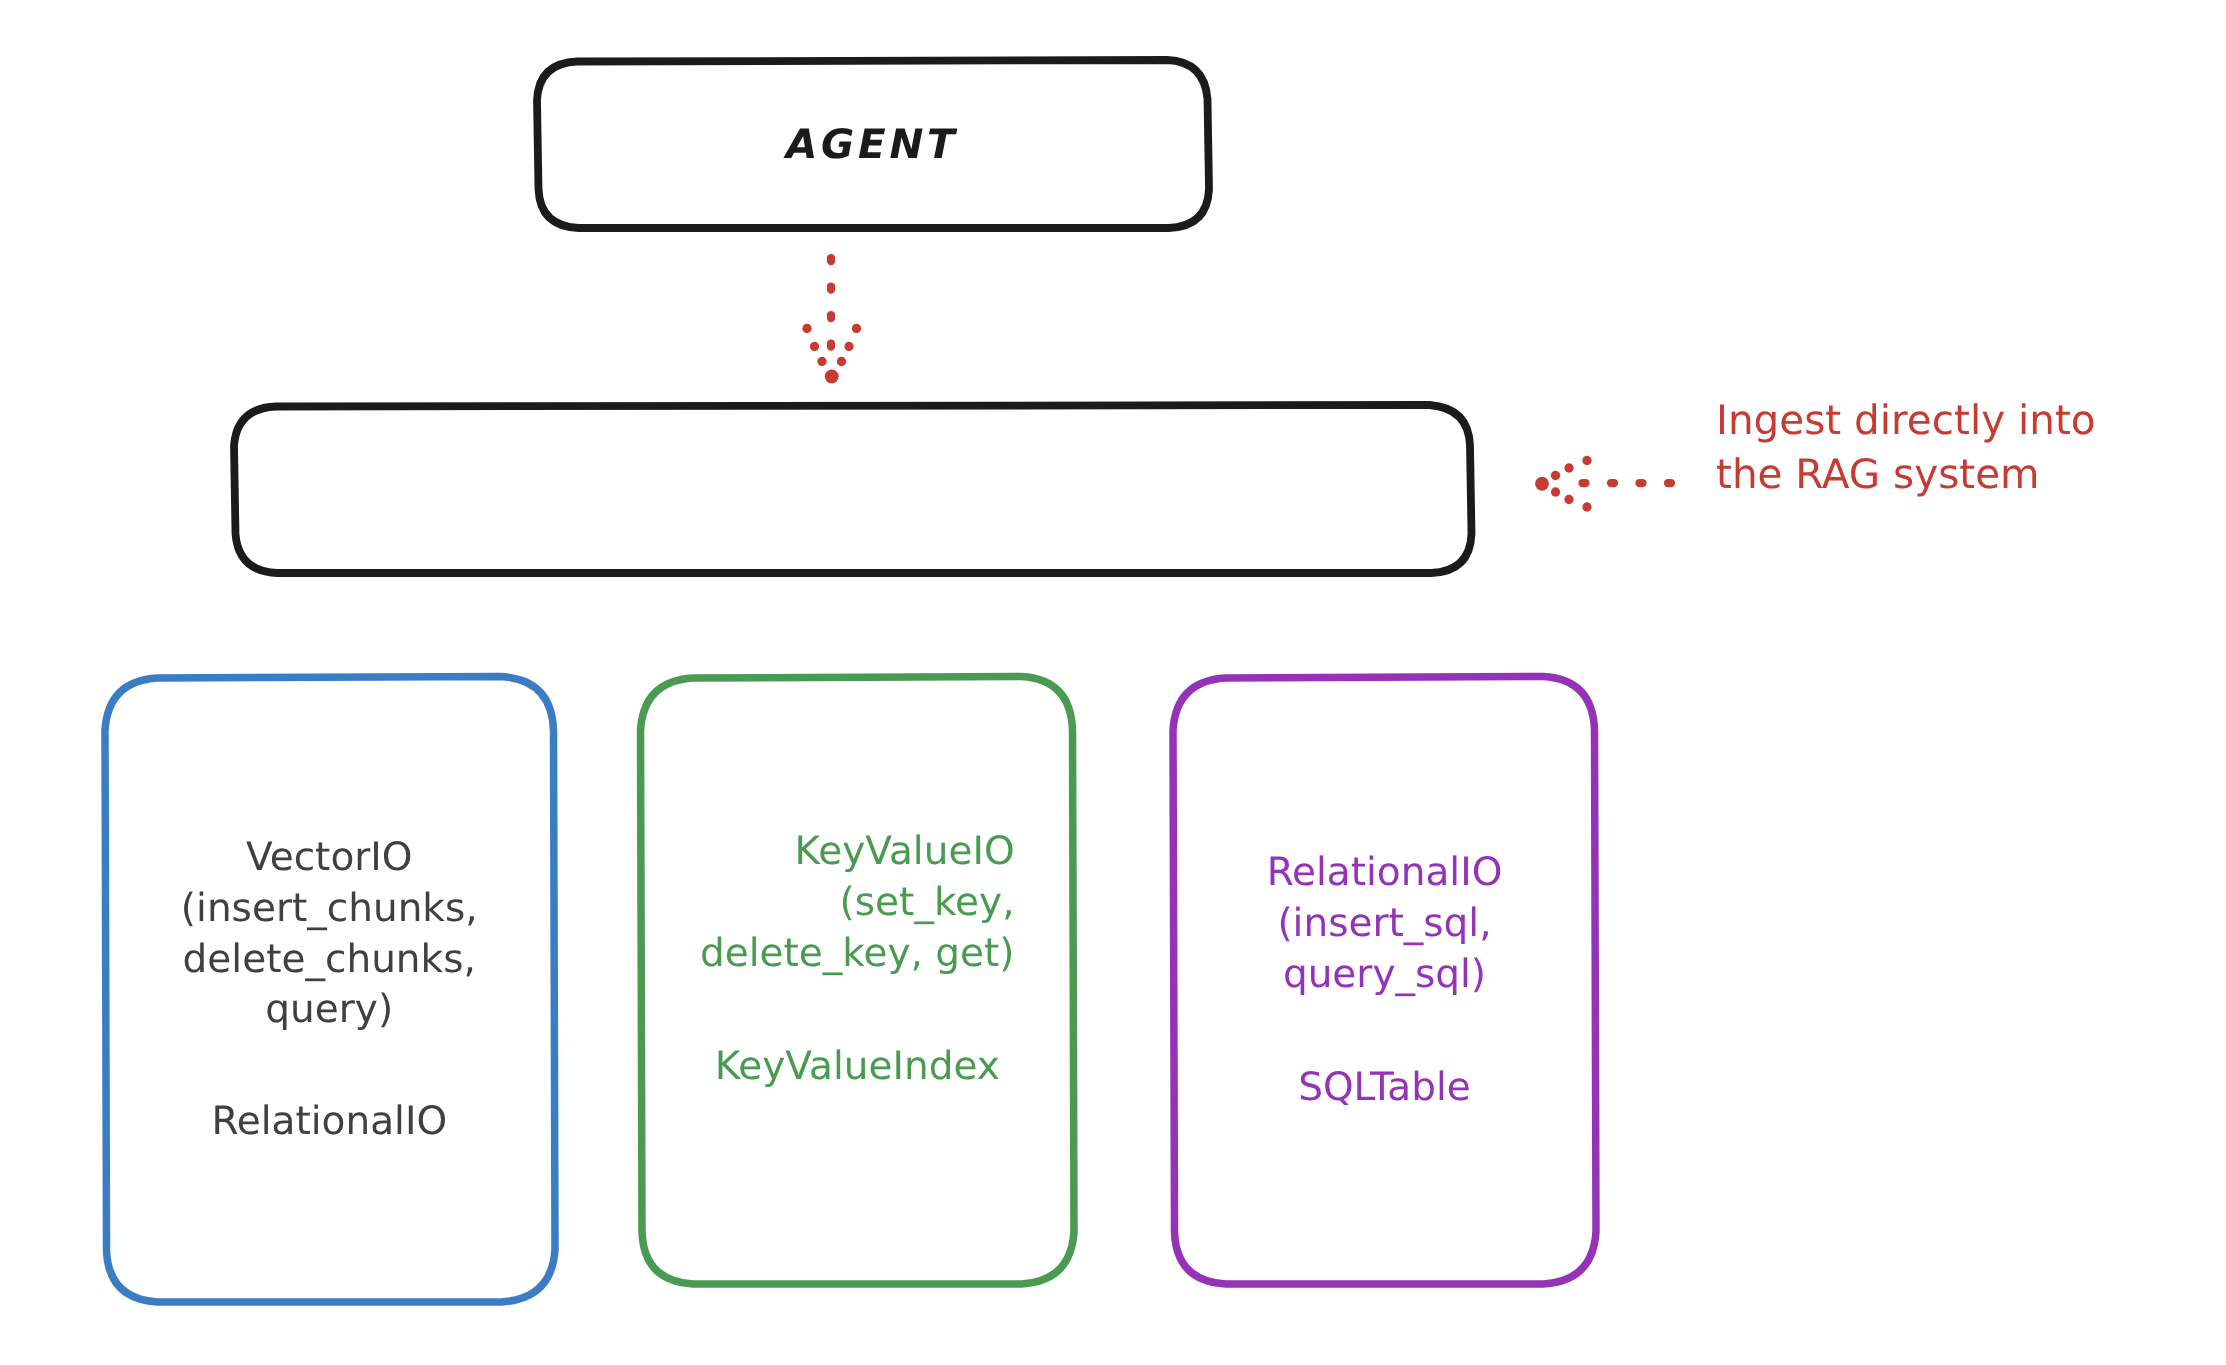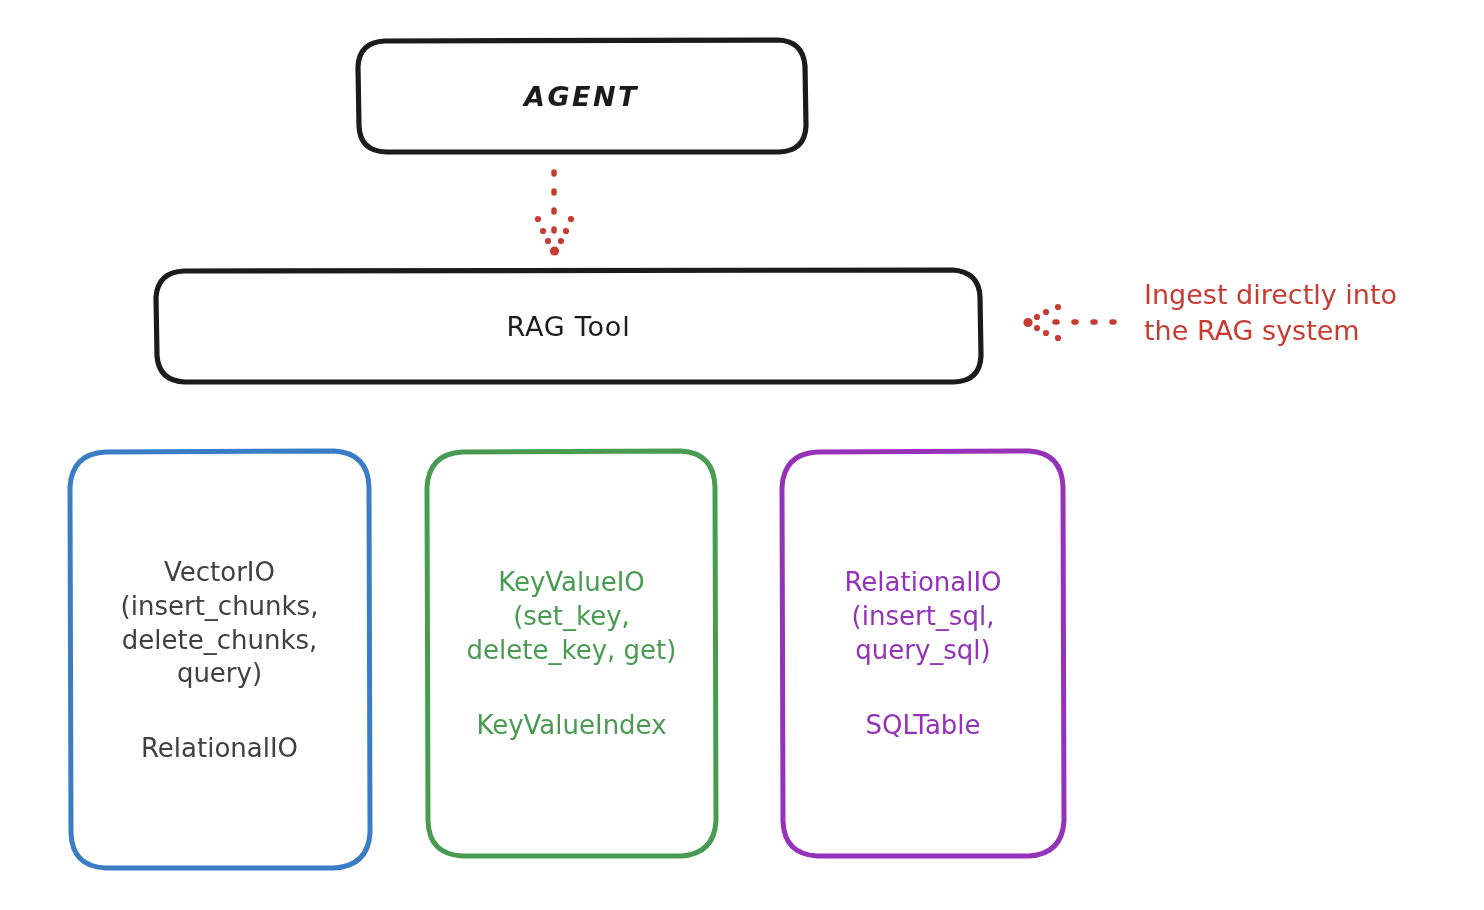--- a/index.html
+++ b/index.html
@@ -72,23 +72,24 @@
 
   
   #vectorio-node {
     left: 70px;
     top: 450px;
     width: 299px;
     height: 419px;
   }
   #keyvalueio-node {
     left: 427px;
-    top: 450px;
+    top: 436px;
     width: 289px;
     height: 406px;
+    text-align: right;
   }
   #relationalio-node {
     left: 782px;
     top: 450px;
     width: 282px;
     height: 406px;
   }
   .node-inner {
     position: relative;
     z-index: 2;
@@ -112,21 +113,21 @@
     margin-top: 42px;
   }
   .c-blue   { color: #404040; }
   .c-green  { color: #4a9b52; }
   .c-purple { color: #9433b8; }
 
   
   #ingest-annotation {
     position: absolute;
     left: 1144px;
-    top: 277px;
+    top: 263px;
     width: 330px;
     color: #c63c32;
     font-size: 27px;
     line-height: 1.32;
     text-align: left;
     white-space: pre-line;
     font-weight: 500;
   }
 </style>
 </head>
@@ -174,25 +175,20 @@
       <circle cx="1028" cy="322.5" r="4.6" fill="#c63c32"></circle>
     </g>
   </svg>
 
   <div class="node" id="agent-node">
     <div class="node-inner">
       <div class="node-label-black" id="agent-label">AGENT</div>
     </div>
   </div>
 
-  <div class="node" id="ragtool-node">
-    <div class="node-inner">
-      <div class="node-label-black" id="ragtool-label">RAG Tool</div>
-    </div>
-  </div>
 
   <div class="node" id="vectorio-node">
     <div class="node-inner">
       <div class="api-text c-blue">VectorIO
 (insert_chunks,
 delete_chunks,
 query)</div>
       <div class="index-text c-blue">RelationalIO</div>
     </div>
   </div>

